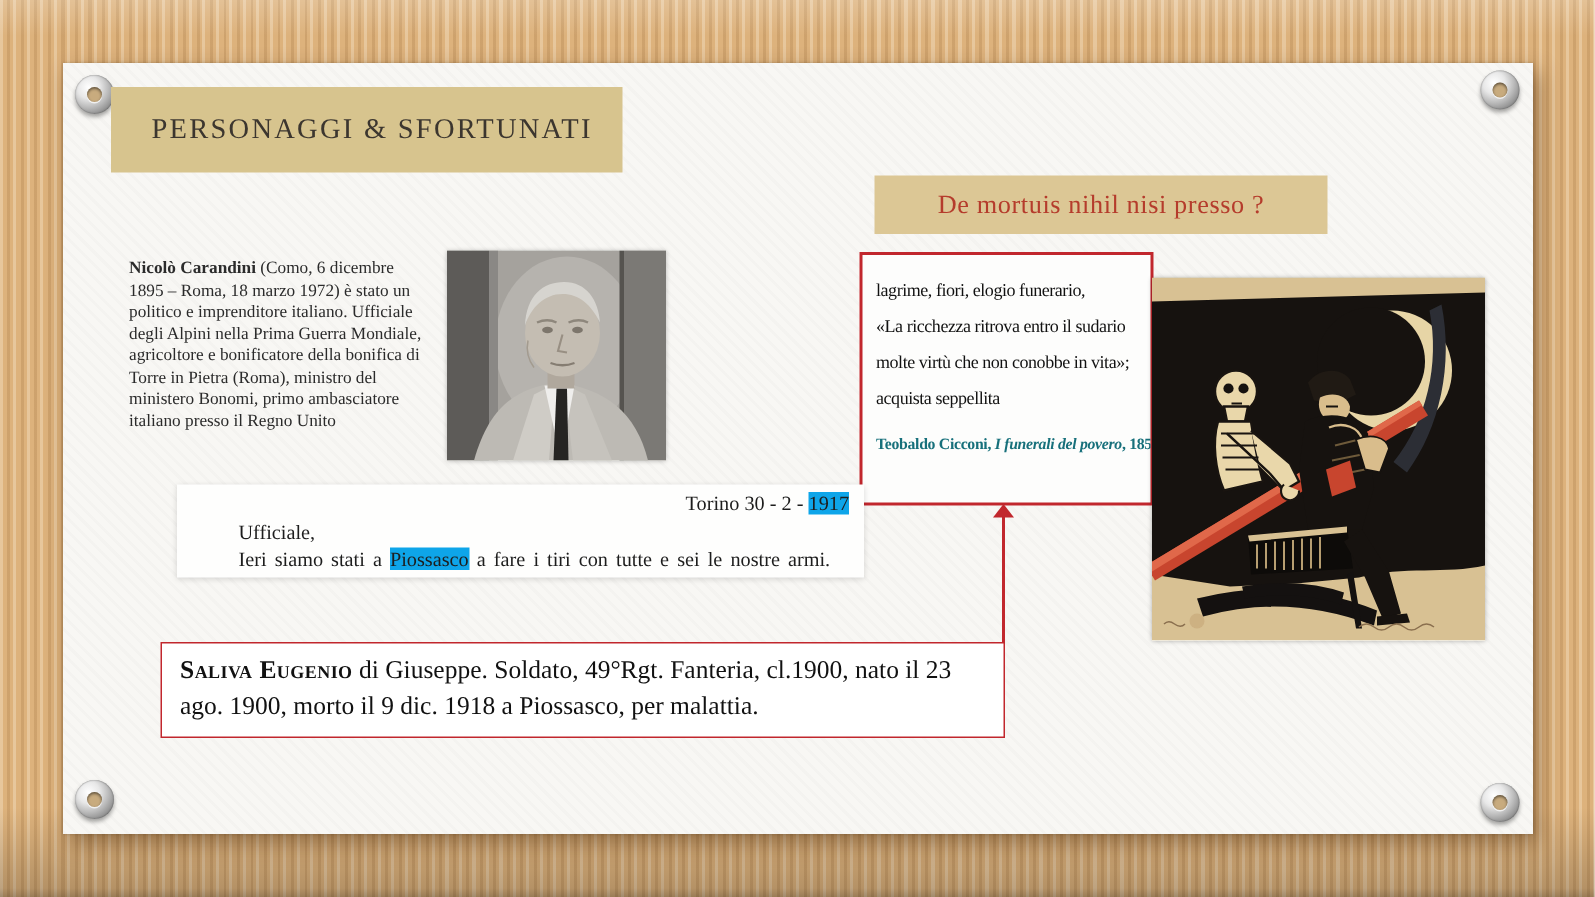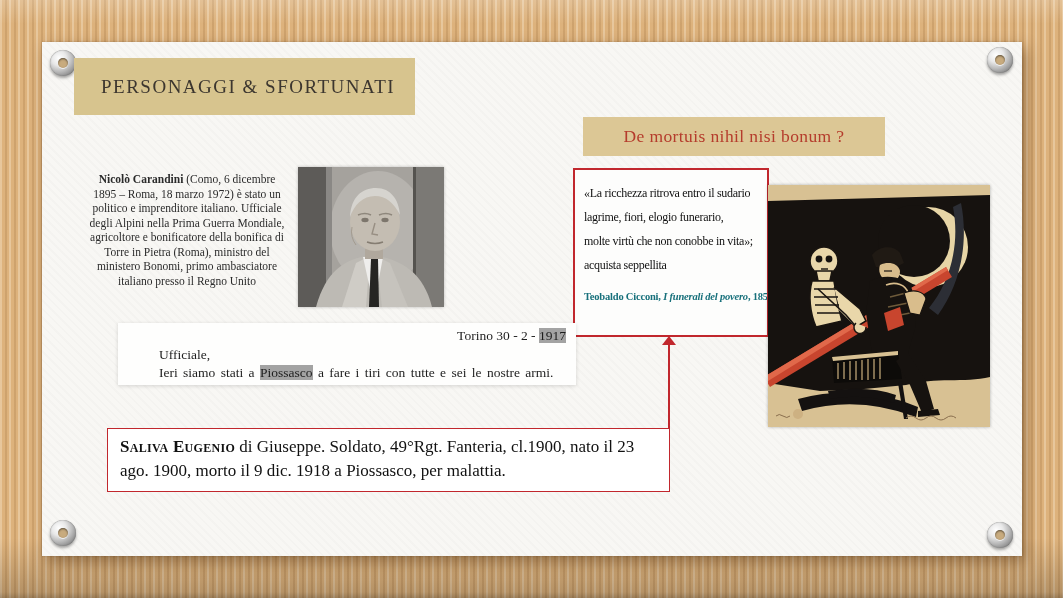--- a/index.html
+++ b/index.html
@@ -34,21 +34,21 @@
 
   .title-box{
     position:absolute;left:32px;top:16px;width:341px;height:57px;
     background:#d7c48e;display:flex;align-items:center;
     padding-left:27px;box-sizing:border-box;
   }
   .title-box span{font-size:19px;letter-spacing:1.5px;color:#3c362f;}
 
   .bio{
     position:absolute;left:44px;top:130px;width:202px;
-    font-size:11.5px;line-height:14.5px;text-align:center;color:#2b2b2b;
+    font-size:11.5px;line-height:14.5px;color:#2b2b2b;
   }
   .bio b{font-weight:bold;}
 
   .photo{position:absolute;left:256px;top:125px;width:146px;height:140px;box-shadow:0 0 3px rgba(0,0,0,.25);}
 
   .demortuis{
     position:absolute;left:541px;top:75px;width:302px;height:39px;
     background:#dcc795;display:flex;align-items:center;justify-content:center;
   }
   .demortuis span{font-size:17.5px;color:#b53c2c;letter-spacing:.4px;}
@@ -65,21 +65,21 @@
   .illustration{position:absolute;left:726px;top:143px;width:222px;height:242px;box-shadow:0 0 3px rgba(0,0,0,.3);}
 
   .letter{
     position:absolute;left:76px;top:281px;width:458px;height:62px;
     background:#fefefd;box-shadow:0 1px 4px rgba(0,0,0,.15);
     overflow:hidden;font-size:13.5px;color:#1d1d1d;
   }
   .letter .dateline{text-align:right;padding:5px 10px 0 0;}
   .letter .salutation{padding:3px 0 0 41px;}
   .letter .bodyline{padding:2px 8px 0 41px;word-spacing:2px;}
-  .hl{background:#a3a3a3;margin-top:45px;}
+  .hl{background:#0ea5e9;margin-top:45px;}
 
   .record-box{
     position:absolute;left:65px;top:386px;width:563px;height:64px;
     background:#fff;border:1.5px solid #c1272d;box-sizing:border-box;
     padding:6px 12px;font-size:17px;line-height:24px;color:#111;
   }
   .record-box .rec-name{font-weight:bold;font-variant:small-caps;letter-spacing:.3px;margin-top:11px;}
 
   .arrow-line{position:absolute;left:626px;top:302px;width:0;height:84px;border-left:2px solid #c1272d;}
   .arrow-head{position:absolute;left:620px;top:294px;width:0;height:0;
@@ -121,26 +121,26 @@
       <path d="M81 48 Q88 45 94 48" stroke="#8e877c" stroke-width="1.6" fill="none"></path>
       <ellipse cx="67" cy="53" rx="3.6" ry="2.2" fill="#7d766c"></ellipse>
       <ellipse cx="87" cy="53" rx="3.6" ry="2.2" fill="#7d766c"></ellipse>
       <path d="M77 56 L74 67 L80 68" stroke="#988f83" stroke-width="1.4" fill="none"></path>
       <path d="M69 75 Q77 78 85 75" stroke="#857d72" stroke-width="1.5" fill="none"></path>
       <path d="M54 60 Q52 70 58 78" stroke="#a39b8f" stroke-width="1" fill="none"></path>
     </svg>
   </div>
 
   <div class="demortuis">
-    <span>De mortuis nihil nisi bonum ?</span>
+    <span>De mortuis nihil nisi presso ?</span>
   </div>
 
   <div class="quote-box">
+    <div class="quote-line">lagrime, fiori, elogio funerario,</div>
     <div class="quote-line">«La ricchezza ritrova entro il sudario</div>
-    <div class="quote-line">lagrime, fiori, elogio funerario,</div>
     <div class="quote-line">molte virtù che non conobbe in vita»;</div>
     <div class="quote-line">acquista seppellita</div>
     <div class="citation"><span>Teobaldo Cicconi, </span><span class="work">I funerali del povero</span><span>, 1853</span></div>
   </div>
 
   <div class="illustration">
     <svg width="222" height="242" viewBox="0 0 222 242">
       <rect width="222" height="242" fill="#d8c193"></rect>
       <path d="M0 16 L222 10 L222 192 C196 198 168 192 138 200 L96 204 L52 206 L0 198 Z" fill="#16120f"></path>
 

